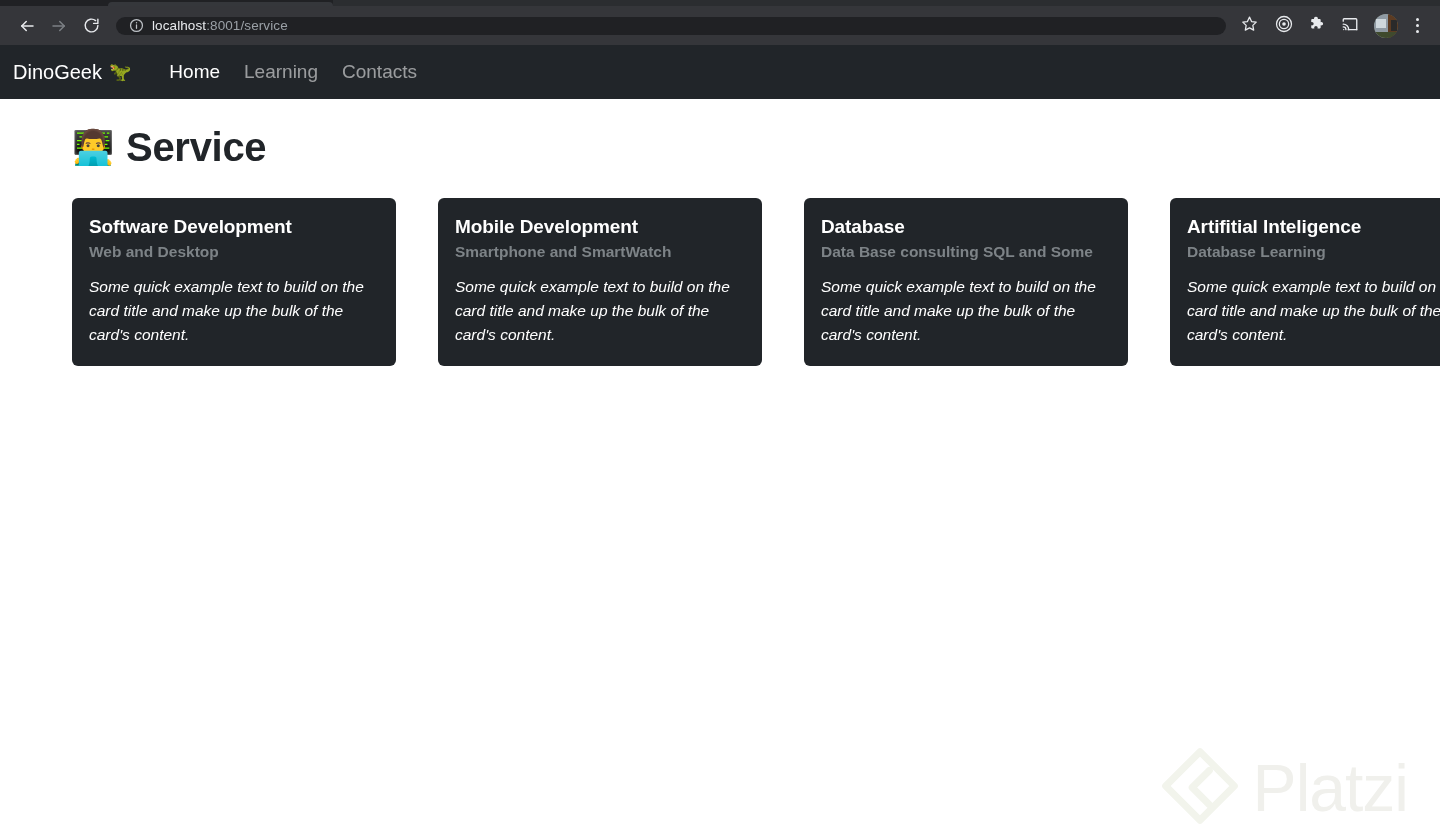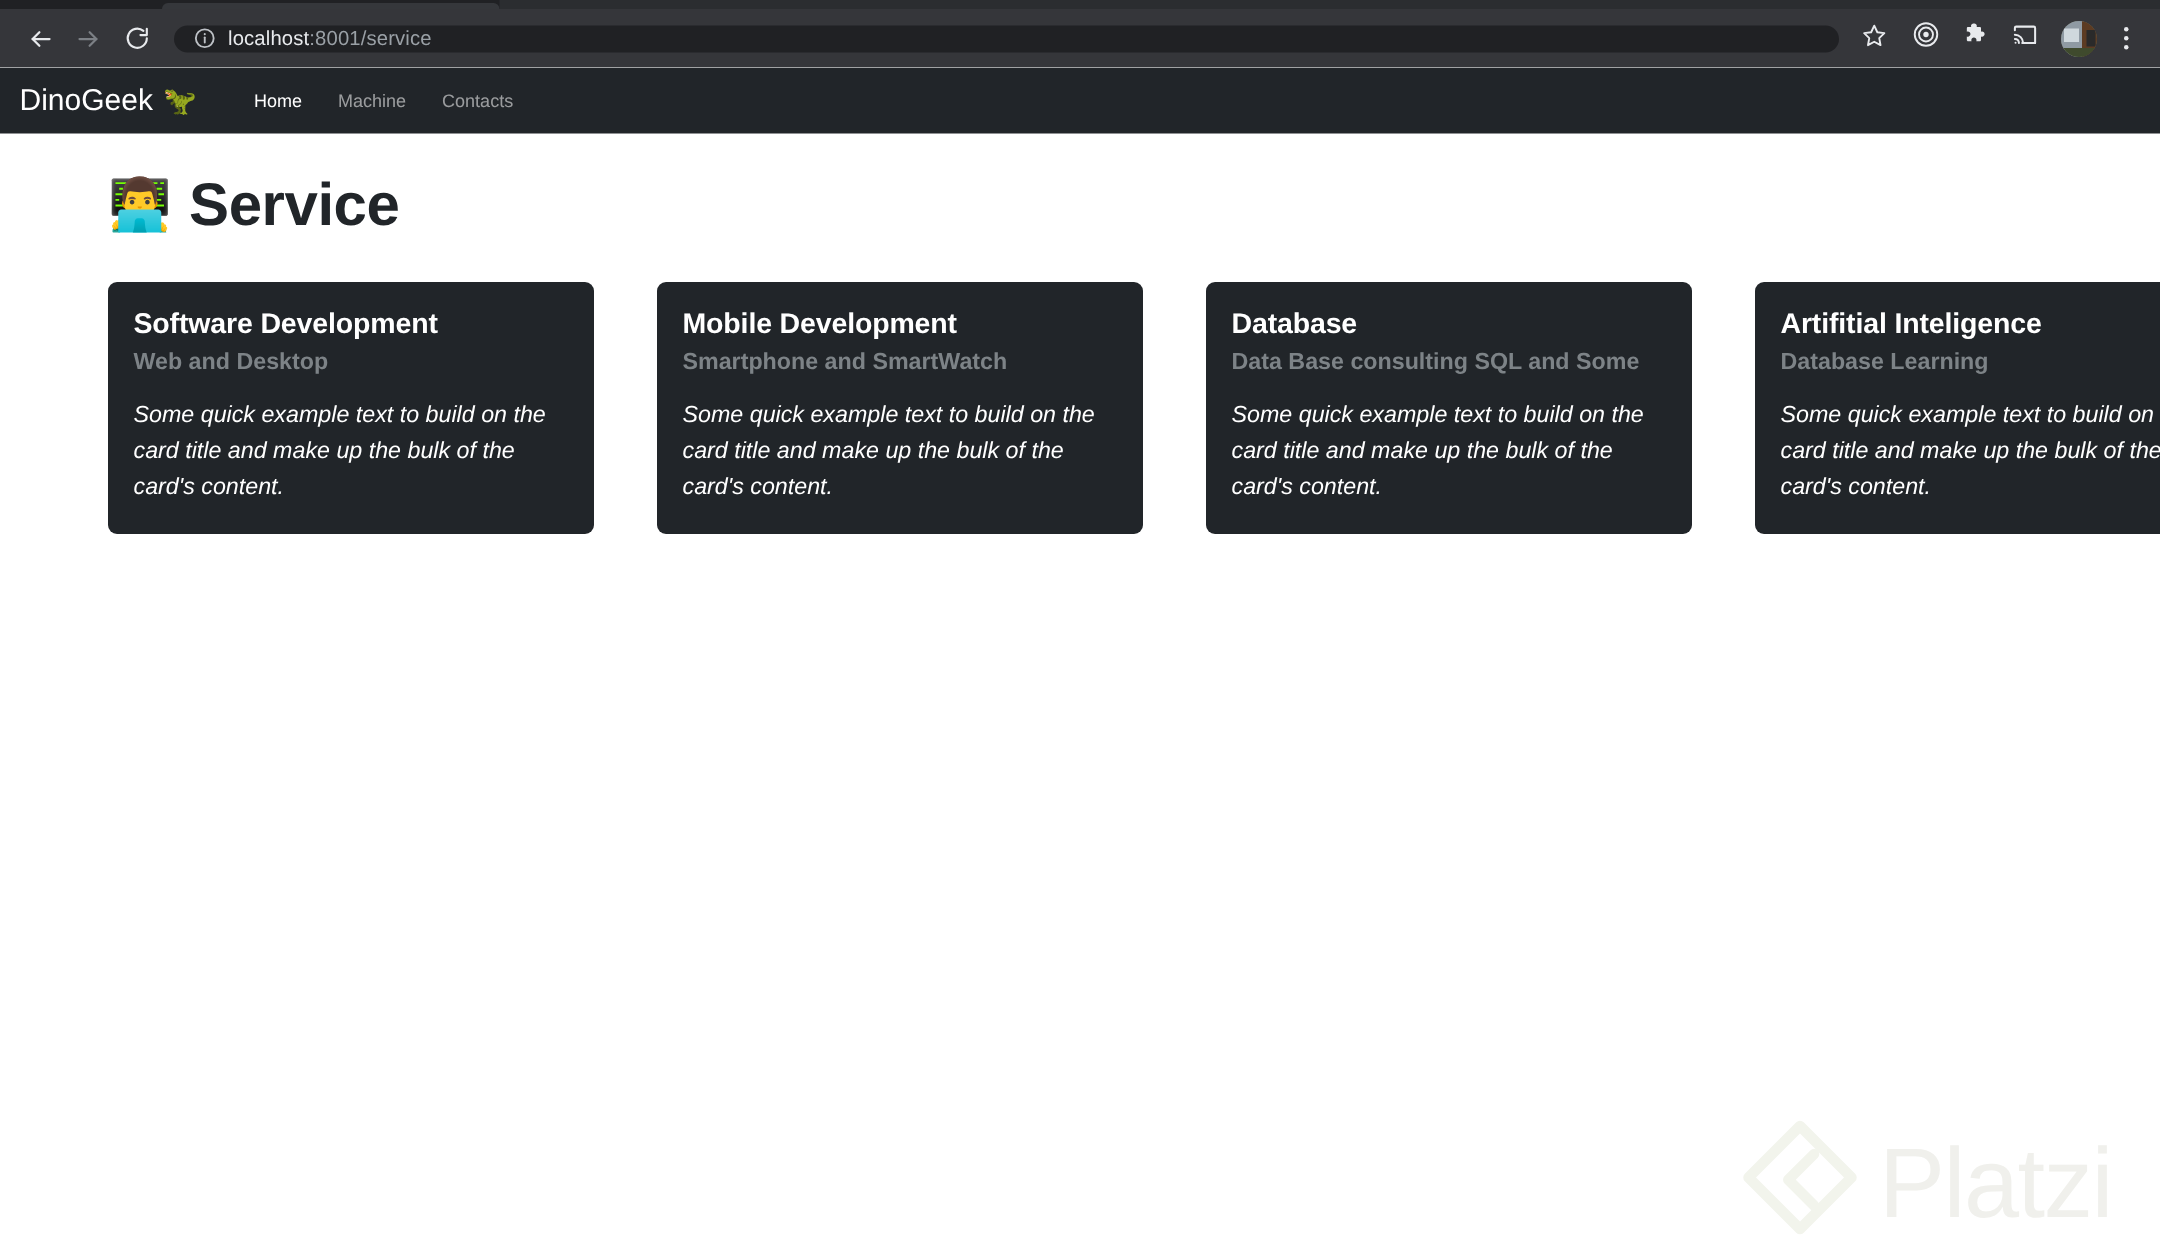--- a/index.html
+++ b/index.html
@@ -119,21 +119,21 @@
     width: 1440px;
     height: 792px;
     background: #ffffff;
     overflow: hidden;
     border-bottom-left-radius: 10px;
     border-bottom-right-radius: 10px;
   }
 
   
   #site-navbar {
-    height: 44px;
+    height: 54px;
     background: #212529;
     display: flex;
     align-items: center;
     padding: 0 12px 0 12px;
   }
   #brand {
     display: flex;
     align-items: center;
     gap: 7px;
     color: #ffffff;
@@ -146,21 +146,21 @@
     font-size: 18px;
     line-height: 1;
     display: inline-block;
   }
   #site-nav-links {
     display: flex;
     align-items: center;
     gap: 0;
   }
   .nav-link {
-    font-size: 12px;
+    font-size: 19px;
     color: rgba(255,255,255,0.55);
     padding: 8px 12px;
     white-space: nowrap;
     text-decoration: none;
   }
   .nav-link.active { color: #ffffff; }
 
   
   #content {
     padding: 0 72px;
@@ -344,21 +344,21 @@
 
   <div id="viewport">
 
     <div id="site-navbar">
       <div id="brand">
         <span>DinoGeek</span>
         <span class="dino-emoji">🦖</span>
       </div>
       <div id="site-nav-links">
         <a class="nav-link active">Home</a>
-        <a class="nav-link">Machine</a>
+        <a class="nav-link">Learning</a>
         <a class="nav-link">Contacts</a>
       </div>
     </div>
 
     <div id="content">
 
       <h1 id="page-title">
         <span class="title-emoji">👨‍💻</span>
         <span>Service</span>
       </h1>

